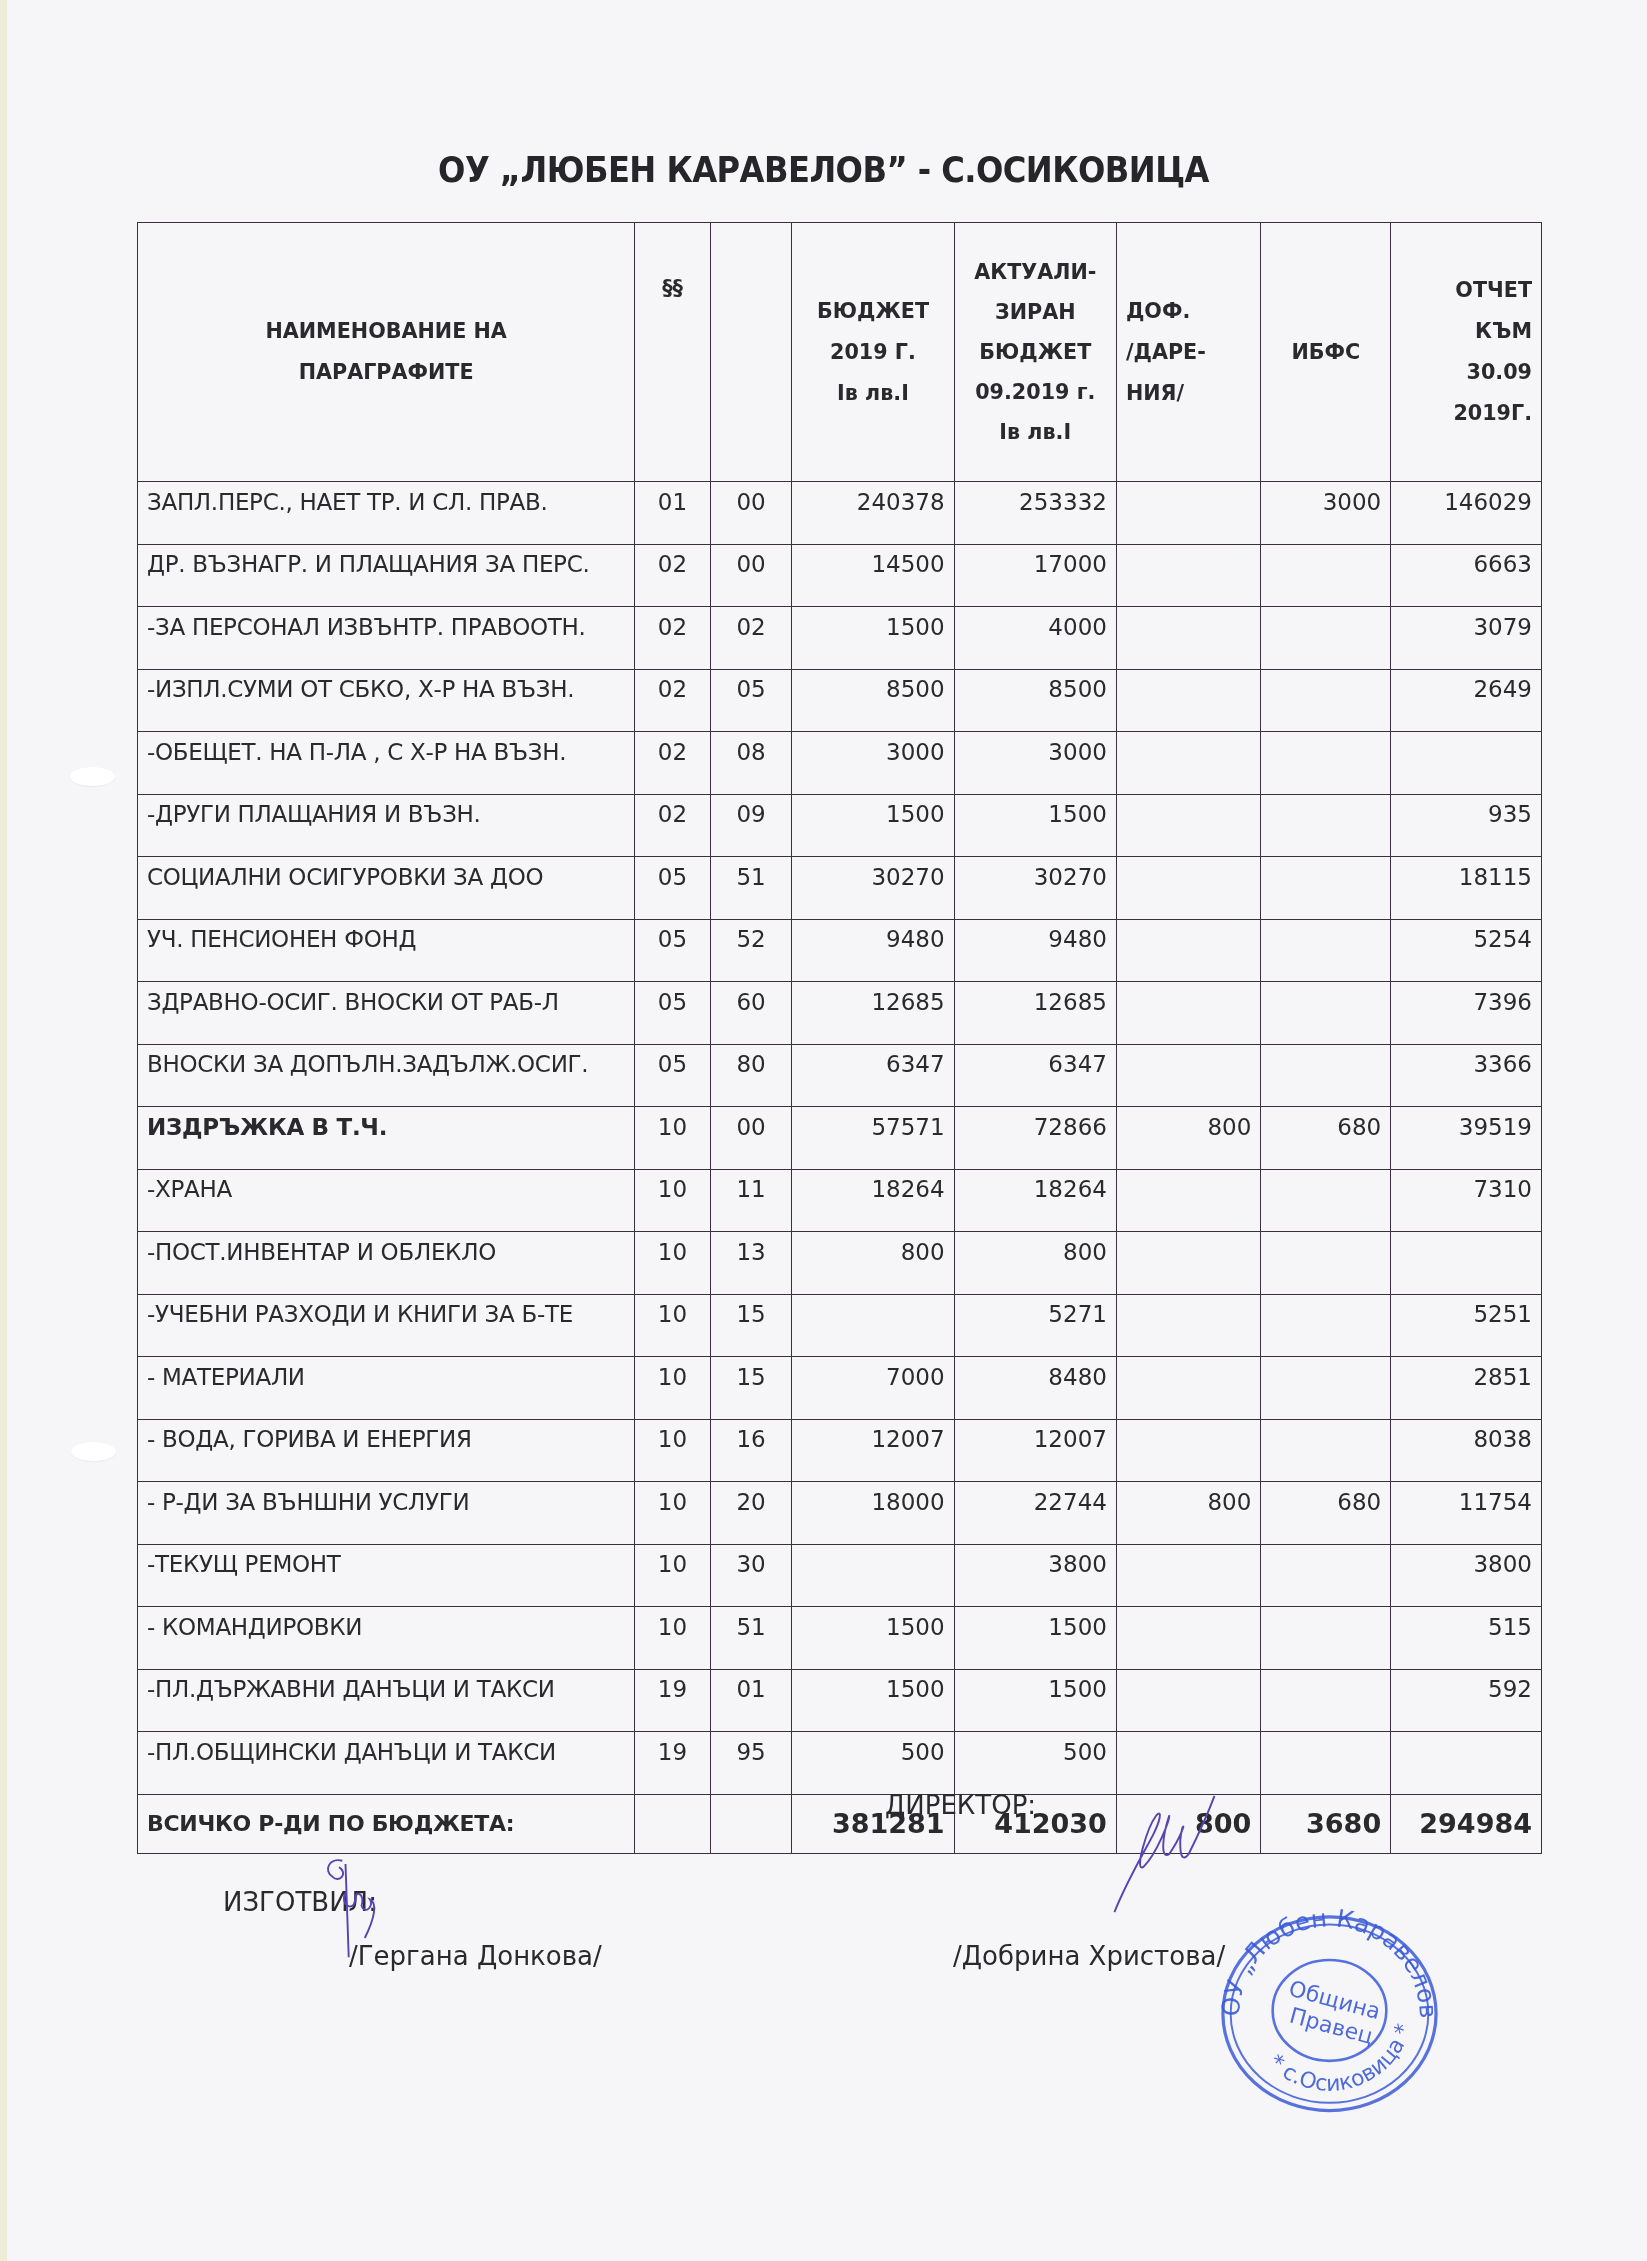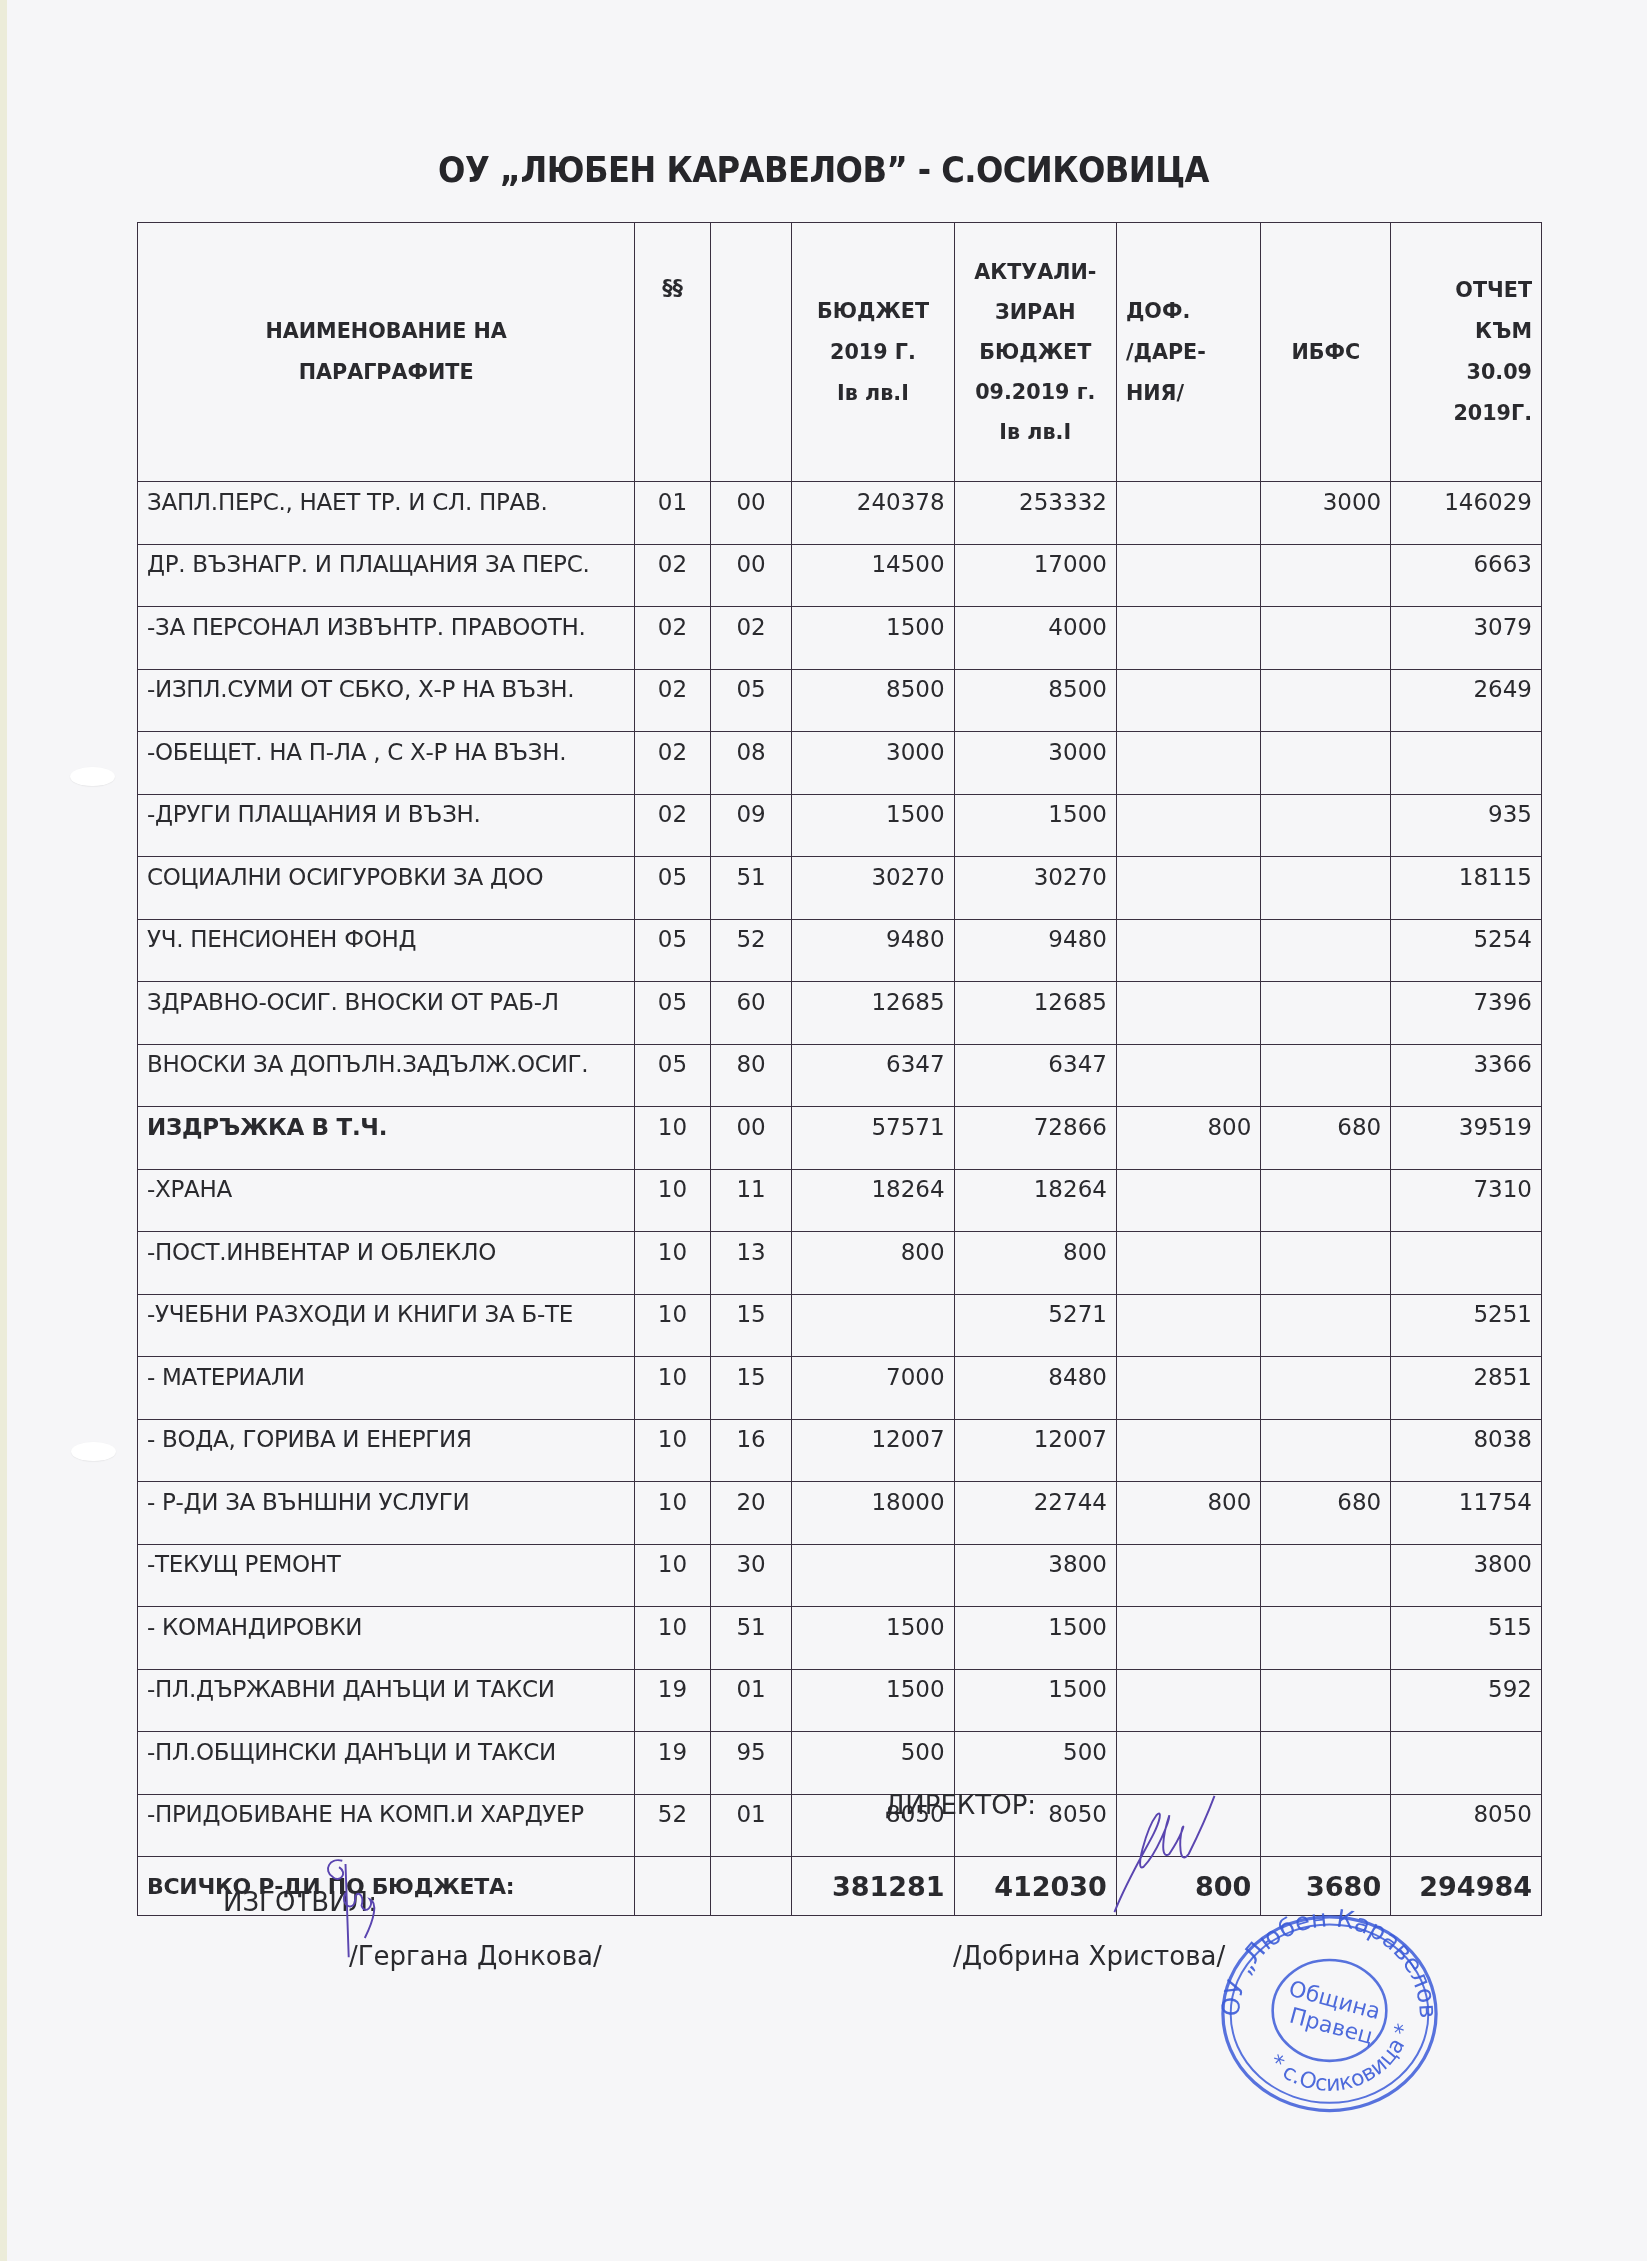--- a/index.html
+++ b/index.html
@@ -354,30 +354,20 @@
     <td class="name">-ПЛ.ОБЩИНСКИ ДАНЪЦИ И ТАКСИ</td>
     <td class="code">19</td>
     <td class="code">95</td>
     <td class="num">500</td>
     <td class="num">500</td>
     <td class="num"></td>
     <td class="num"></td>
     <td class="num"></td>
   </tr>
 
-  <tr>
-    <td class="name">-ПРИДОБИВАНЕ НА КОМП.И ХАРДУЕР</td>
-    <td class="code">52</td>
-    <td class="code">01</td>
-    <td class="num">8050</td>
-    <td class="num">8050</td>
-    <td class="num"></td>
-    <td class="num"></td>
-    <td class="num">8050</td>
-  </tr>
 </tbody>
   <tfoot>
     <tr class="total">
       <td class="name">ВСИЧКО Р-ДИ ПО БЮДЖЕТА:</td>
       <td class="code"></td>
       <td class="code"></td>
       <td class="num">381281</td>
       <td class="num">412030</td>
       <td class="num">800</td>
       <td class="num">3680</td>

